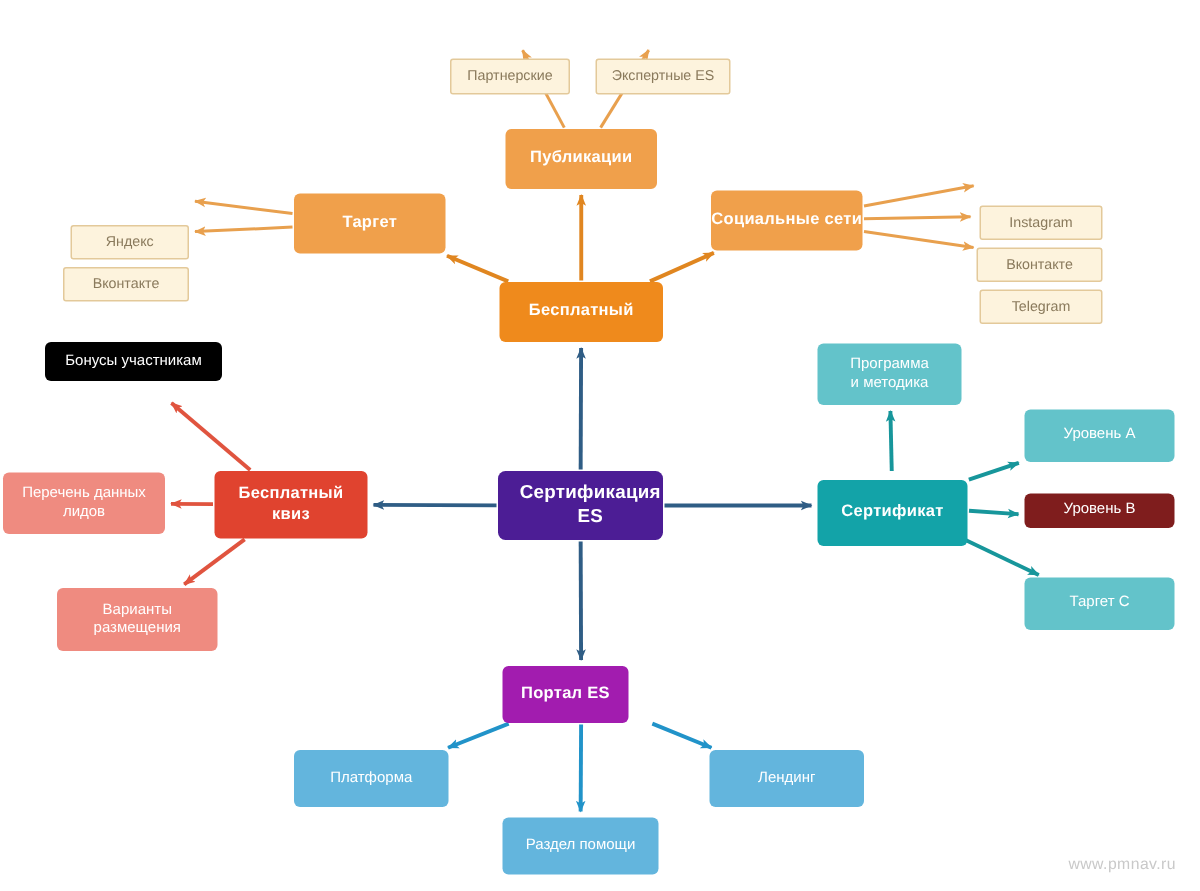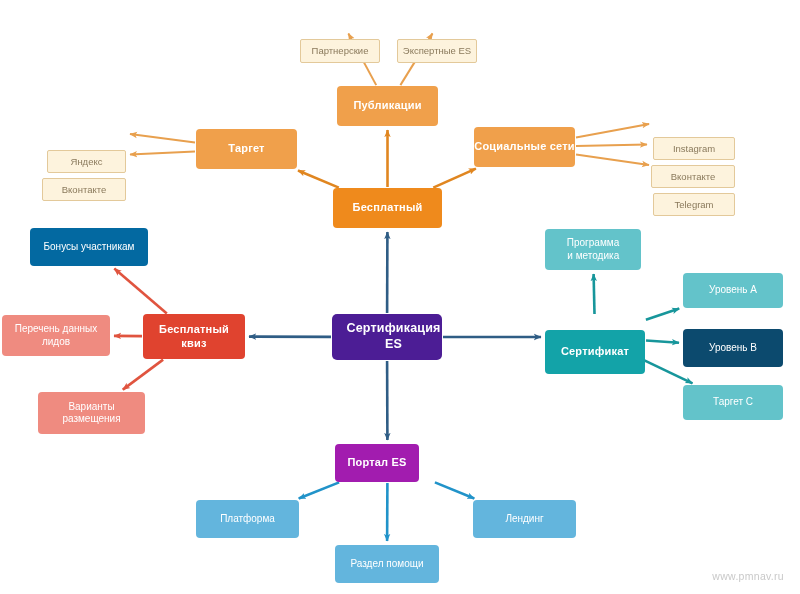--- a/index.html
+++ b/index.html
@@ -44,21 +44,21 @@
     background:#fdf3dd;
     border:1px solid #e3c99a;
     color:#8a7a5c;
     border-radius:2px;
     font-size:9.5px;
     margin-top:33px;
   }
   .node.red-branch{background:#e0432f;}
   .node.red-leaf{background:#ef8b80;}
   .node.teal-branch{background:#13a3a8;}
-  .node.teal-leaf{background:#63c3ca;text-align:right;}
+  .node.teal-leaf{background:#63c3ca;}
   .node.blue-branch{background:#2193c9;}
   .node.blue-leaf{background:#63b5dd;}
   #watermark{
     position:absolute;
     right:16px;bottom:12px;
     color:#c9c9c9;
     font-size:10.5px;
     letter-spacing:.3px;
     z-index:3;
   }
@@ -112,40 +112,40 @@
       <line x1="339.1" y1="482.4" x2="298.7" y2="498.5" stroke="#2193c9" stroke-width="2.6" marker-end="url(#ar5)"></line>
       <line x1="387.4" y1="483.0" x2="387.1" y2="541.0" stroke="#2193c9" stroke-width="2.6" marker-end="url(#ar5)"></line>
       <line x1="434.9" y1="482.4" x2="474.3" y2="498.5" stroke="#2193c9" stroke-width="2.6" marker-end="url(#ar5)"></line>
     </svg>
   <div id="nodes">
       <div class="node center" style="left: 332px; top: 314px; width: 110px; height: 46px; background: #4c1d95; padding-left: 13px;"><span>Сертификация
 ES</span></div>
       <div class="node branch orange-branch" style="left: 333px; top: 188px; width: 109px; height: 40px; background: rgb(239, 138, 28);"><span>Бесплатный</span></div>
       <div class="node branch orange-mid" style="left: 337px; top: 86px; width: 101px; height: 40px; background: rgb(240, 160, 75);"><span>Публикации</span></div>
       <div class="node leaf orange-leaf" style="left: 300px; top: 6px; width: 80px; height: 24px;"><span>Партнерские</span></div>
-      <div class="node leaf orange-leaf" style="left: 397px; top: 6px; width: 80px; height: 24px;"><span>Экспертные ES</span></div>
+      <div class="node leaf orange-leaf" style="left: 397px; top: 6px; width: 90px; height: 24px;"><span>Экспертные ES</span></div>
       <div class="node branch orange-mid" style="left: 196px; top: 129px; width: 101px; height: 40px; background: rgb(240, 160, 75);"><span>Таргет</span></div>
       <div class="node leaf orange-leaf" style="left: 47px; top: 117px; width: 79px; height: 23px;"><span>Яндекс</span></div>
       <div class="node leaf orange-leaf" style="left: 42px; top: 145px; width: 84px; height: 23px;"><span>Вконтакте</span></div>
       <div class="node branch orange-mid" style="left: 474px; top: 127px; width: 101px; height: 40px; background: rgb(240, 160, 75);"><span>Социальные сети</span></div>
       <div class="node leaf orange-leaf" style="left: 653px; top: 104px; width: 82px; height: 23px;"><span>Instagram</span></div>
       <div class="node leaf orange-leaf" style="left: 651px; top: 132px; width: 84px; height: 23px;"><span>Вконтакте</span></div>
       <div class="node leaf orange-leaf" style="left: 653px; top: 160px; width: 82px; height: 23px;"><span>Telegram</span></div>
       <div class="node branch red-branch" style="left: 143px; top: 314px; width: 102px; height: 45px; background: rgb(224, 67, 47);"><span>Бесплатный
 квиз</span></div>
-      <div class="node leaf red-leaf" style="left: 30px; top: 228px; width: 118px; height: 38px; background: #0369a1;"><span>Бонусы участникам</span></div>
+      <div class="node leaf red-leaf" style="left: 30px; top: 228px; width: 118px; height: 26px; background: #000000;"><span>Бонусы участникам</span></div>
       <div class="node leaf red-leaf" style="left: 2px; top: 315px; width: 108px; height: 41px; background: rgb(239, 139, 128);"><span>Перечень данных
 лидов</span></div>
       <div class="node leaf red-leaf" style="left: 38px; top: 392px; width: 107px; height: 42px; background: rgb(239, 139, 128);"><span>Варианты
 размещения</span></div>
-      <div class="node branch teal-branch" style="left: 545px; top: 330px; width: 100px; height: 44px; background: rgb(19, 163, 168);"><span>Сертификат</span></div>
+      <div class="node branch teal-branch" style="left: 545px; top: 320px; width: 100px; height: 44px; background: rgb(19, 163, 168);"><span>Сертификат</span></div>
       <div class="node leaf teal-leaf" style="left: 545px; top: 229px; width: 96px; height: 41px; background: rgb(99, 195, 202);"><span>Программа
 и методика</span></div>
       <div class="node leaf teal-leaf" style="left: 683px; top: 273px; width: 100px; height: 35px; background: rgb(99, 195, 202);"><span>Уровень A</span></div>
-      <div class="node leaf teal-leaf" style="left: 683px; top: 329px; width: 100px; height: 38px; background: #0c4a6e;"><span>Уровень B</span></div>
+      <div class="node leaf teal-leaf" style="left: 683px; top: 329px; width: 100px; height: 23px; background: #7f1d1d;"><span>Уровень B</span></div>
       <div class="node leaf teal-leaf" style="left: 683px; top: 385px; width: 100px; height: 35px; background: rgb(99, 195, 202);"><span>Таргет C</span></div>
       <div class="node branch blue-branch" style="left: 335px; top: 444px; width: 84px; height: 38px; background: #a21caf;"><span>Портал ES</span></div>
       <div class="node leaf blue-leaf" style="left: 196px; top: 500px; width: 103px; height: 38px; background: rgb(99, 181, 221);"><span>Платформа</span></div>
       <div class="node leaf blue-leaf" style="left: 335px; top: 545px; width: 104px; height: 38px; background: rgb(99, 181, 221);"><span>Раздел помощи</span></div>
       <div class="node leaf blue-leaf" style="left: 473px; top: 500px; width: 103px; height: 38px; background: rgb(99, 181, 221);"><span>Лендинг</span></div>
     </div>
   <div id="watermark">www.pmnav.ru</div>
 </div>
 
 </body></html>

